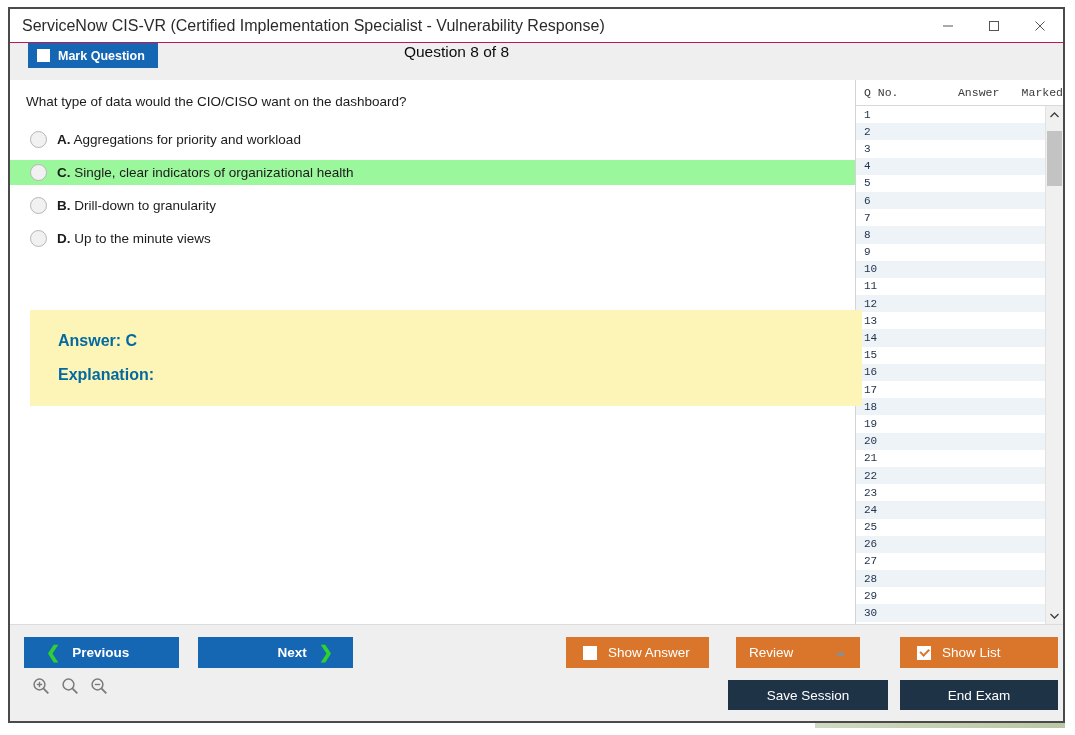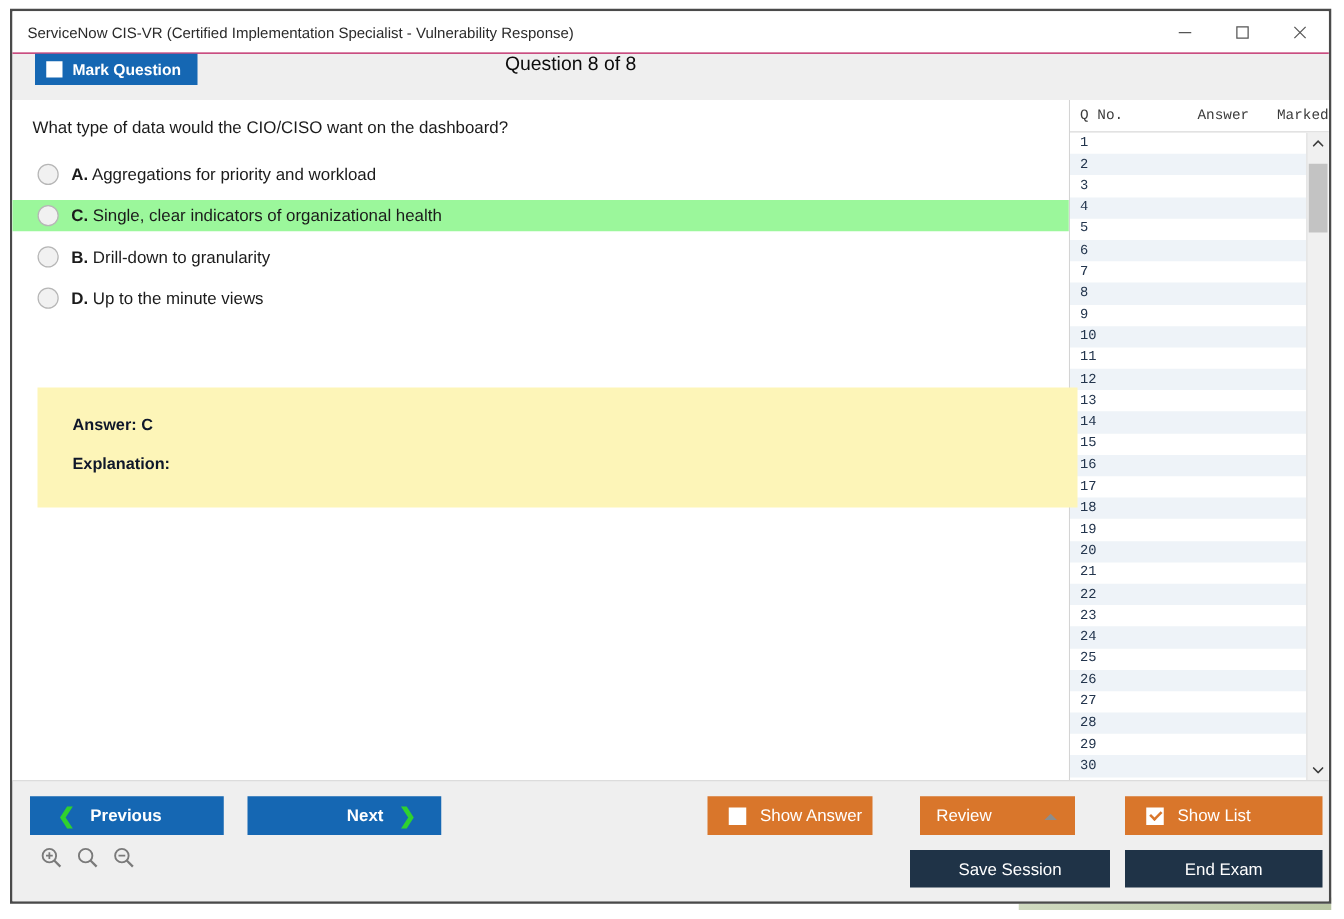--- a/index.html
+++ b/index.html
@@ -42,21 +42,21 @@
   
   .titlebar {
     height: 33px;
     min-height: 33px;
     background: #ffffff;
     display: flex;
     align-items: center;
     position: relative;
   }
   .titlebar-text {
-    font-size: 12px;
+    font-size: 16px;
     color: #2b2b2b;
     padding-left: 12px;
     white-space: nowrap;
   }
   .winbtns {
     position: absolute;
     right: 0;
     top: 0;
     height: 33px;
     display: flex;
@@ -169,23 +169,23 @@
     position: absolute;
     left: 20px;
     top: 230px;
     width: 832px;
     height: 96px;
     background: #fdf5b8;
     box-sizing: border-box;
     padding: 22px 0 0 28px;
   }
   .answer-line {
-    font-size: 13px;
+    font-size: 16px;
     font-weight: bold;
-    color: #0f172a;
+    color: #0369a1;
     margin-bottom: 16px;
   }
 
   
   .list-pane {
     flex: 1;
     border-left: 1px solid #d4d4d4;
     background: #ffffff;
     display: flex;
     flex-direction: column;
@@ -576,21 +576,21 @@
       <div class="btn btn-nav" style="left:14px; top:12px; width:155px; padding-left:22px; gap:12px;">
         <span class="chev">❮</span>
         <span>Previous</span>
       </div>
 
       <div class="btn btn-nav" style="left:188px; top:12px; width:155px; justify-content:flex-end; padding-right:20px; gap:12px;">
         <span>Next</span>
         <span class="chev">❯</span>
       </div>
 
-      <div class="btn btn-orange" style="left:556px; top:12px; width:132px; padding-left:17px; gap:11px;">
+      <div class="btn btn-orange" style="left:556px; top:12px; width:143px; padding-left:17px; gap:11px;">
         <span class="chk-box"></span>
         <span>Show Answer</span>
       </div>
 
       <div class="btn btn-orange" style="left:726px; top:12px; width:124px; padding-left:13px; justify-content:space-between; padding-right:14px;">
         <span>Review</span>
         <span>
           <svg width="11" height="7" viewBox="0 0 11 7">
               <path d="M0.5 6 L5.5 1 L10.5 6 Z" fill="#8d8d8d"></path>
             </svg>

